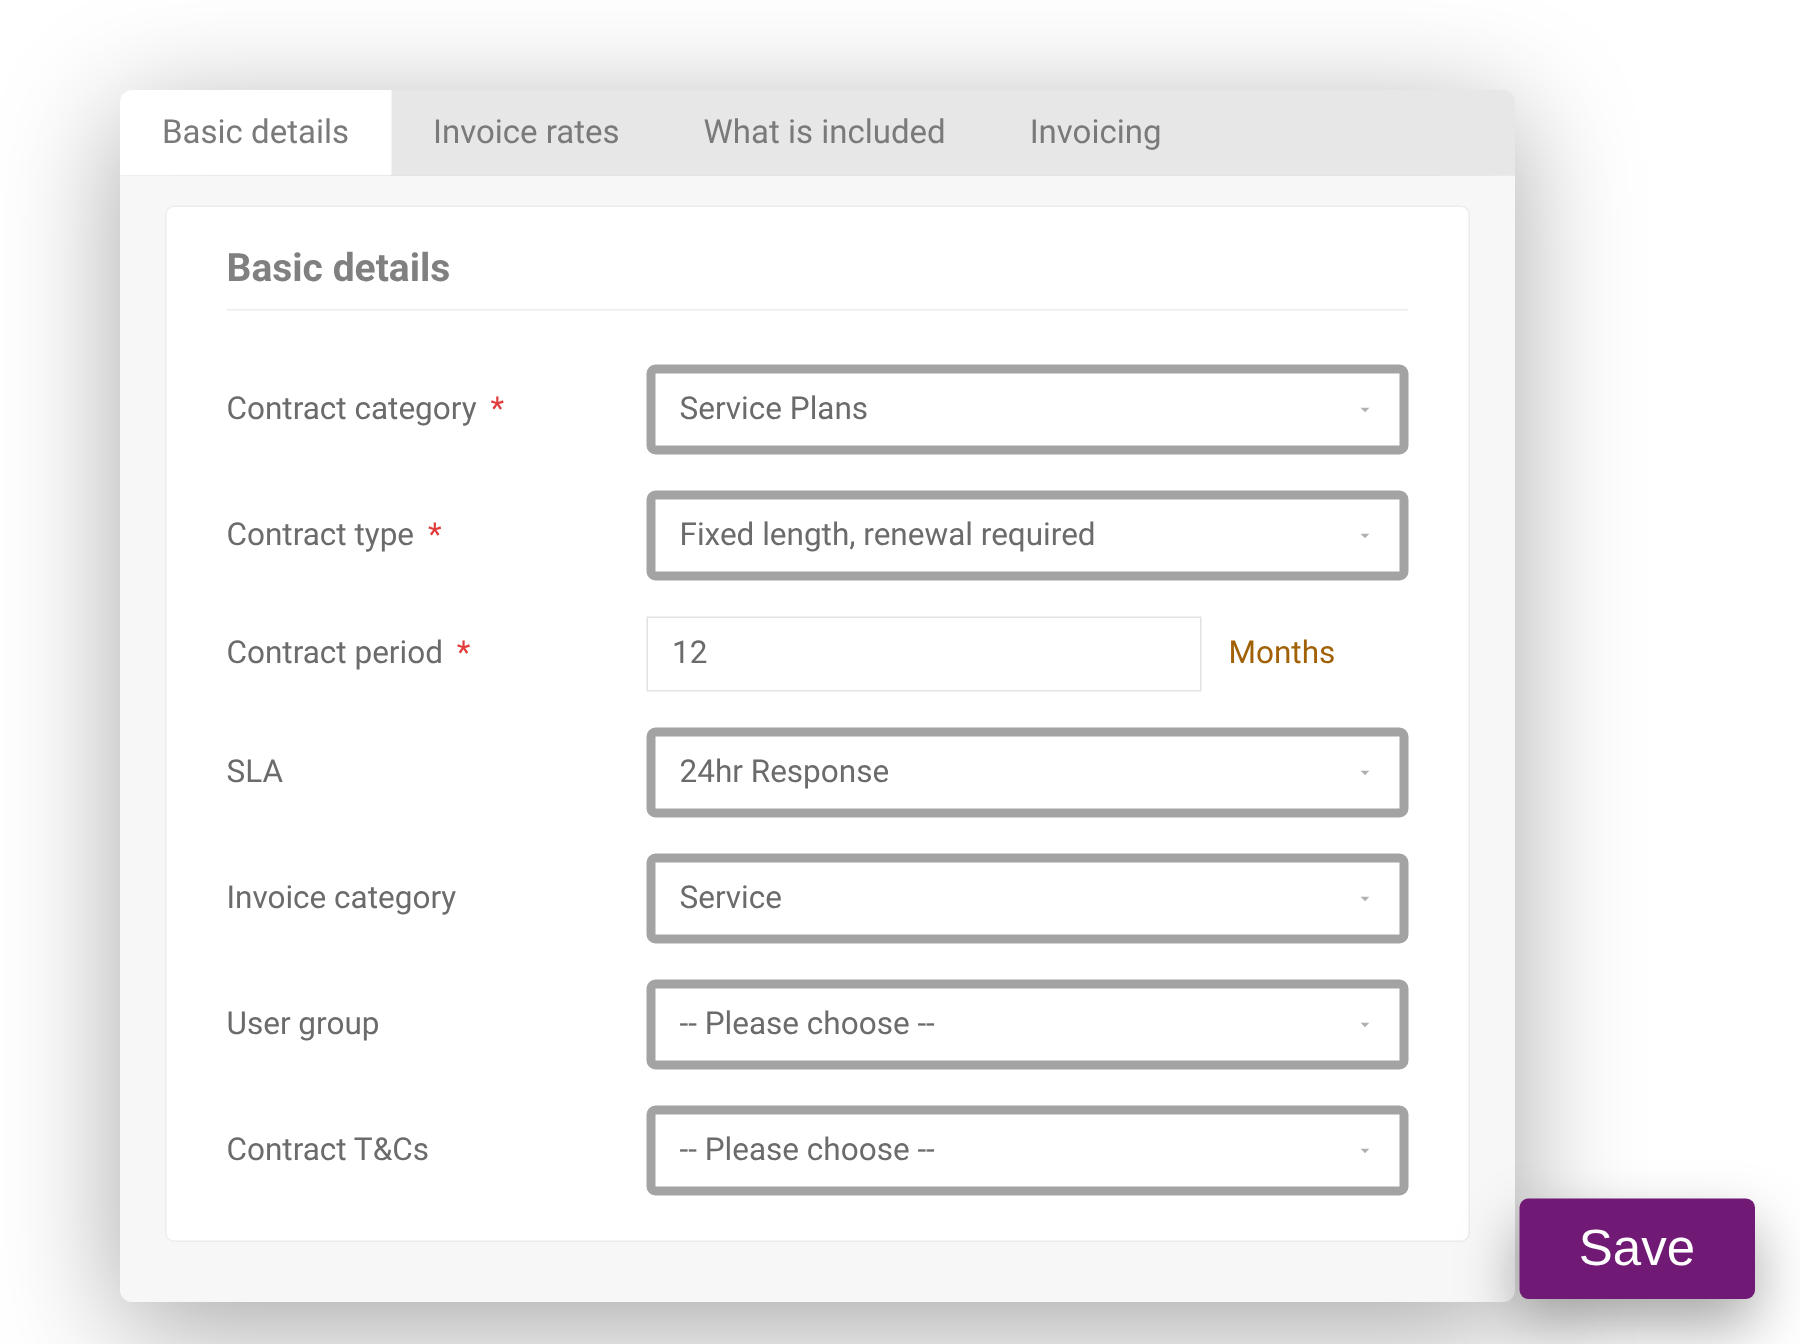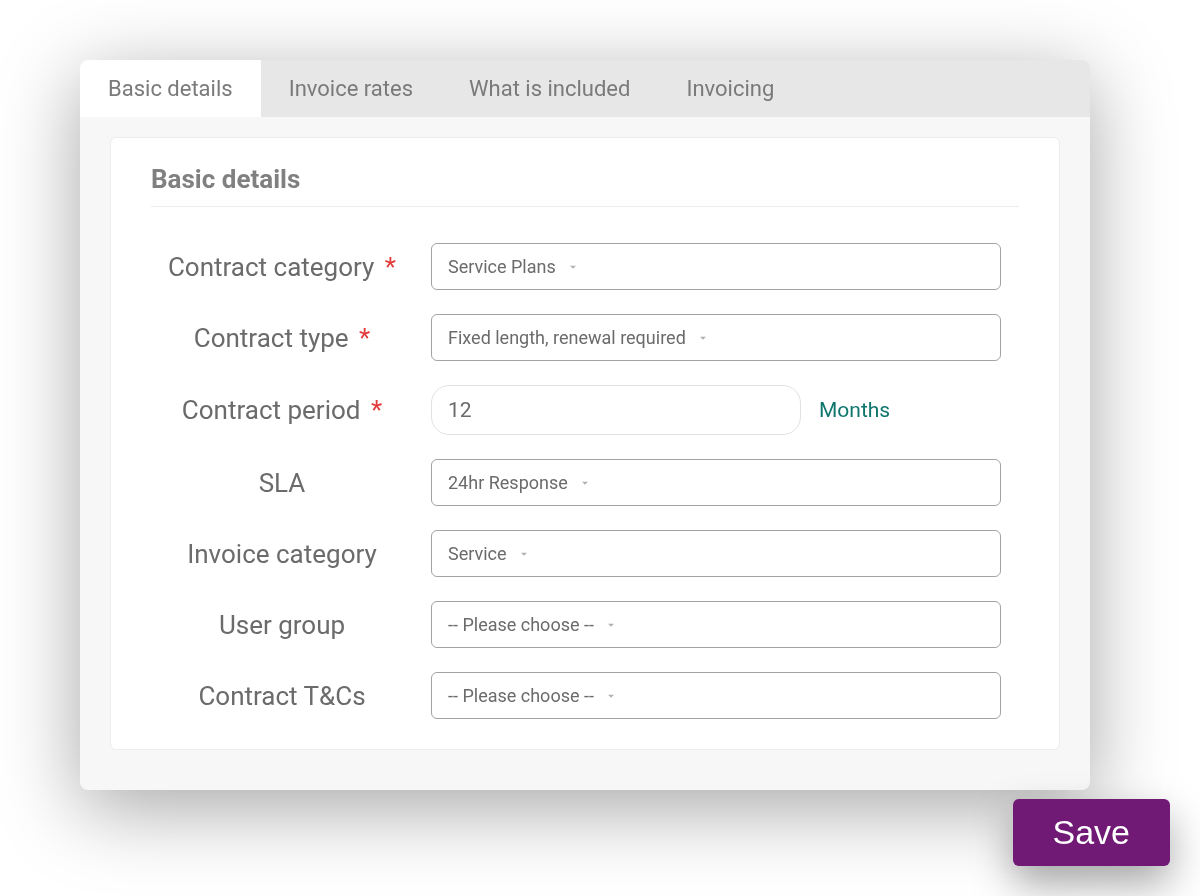--- a/index.html
+++ b/index.html
@@ -7,21 +7,21 @@
     font-family: -apple-system, BlinkMacSystemFont, "Segoe UI", Roboto, Helvetica, Arial, sans-serif;
     background: #ffffff;
     width: 1200px;
     height: 896px;
     position: relative;
   }
   .panel-wrapper {
     position: absolute;
     top: 60px;
     left: 80px;
-    width: 1010px;
+    width: 930px;
     filter: drop-shadow(0 18px 40px rgba(0,0,0,0.35));
   }
   .tabs {
     display: flex;
     background: #e7e7e7;
     border-radius: 8px 8px 0 0;
     overflow: hidden;
   }
   .tab {
     padding: 16px 28px;
@@ -57,67 +57,67 @@
     background: #ececec;
     margin-bottom: 36px;
   }
   .form-row {
     display: flex;
     align-items: center;
     margin-bottom: 24px;
   }
   .form-label {
     width: 280px;
-    text-align: center;
+    text-align: left;
     padding-right: 18px;
-    font-size: 26px;
+    font-size: 21px;
     color: #6b6b6b;
   }
   .required {
     color: #e23b3b;
     margin-left: 4px;
   }
   .form-control-wrap {
     flex: 1;
     display: flex;
     align-items: center;
   }
   .select {
     flex: 1;
     display: flex;
     align-items: center;
-    justify-content: flex-start;
-    border: 1px solid #a3a3a3;
+    justify-content: space-between;
+    border: 6px solid #a3a3a3;
     border-radius: 6px;
     padding: 12px 16px;
-    font-size: 18px;
+    font-size: 21px;
     color: #6b6b6b;
     background: #ffffff;
     cursor: pointer;
     max-width: 570px;
   }
   .select .chevron {
     margin-left: 10px;
     display: flex;
     align-items: center;
   }
   .text-input {
     width: 370px;
     border: 1px solid #e2e2e2;
-    border-radius: 18px;
+    border-radius: 0;
     padding: 12px 16px;
     font-size: 21px;
     color: #6b6b6b;
     background: #ffffff;
     font-family: inherit;
   }
   .suffix {
     margin-left: 18px;
     font-size: 21px;
-    color: #0f766e;
+    color: #a16207;
   }
   .save-btn {
     position: absolute;
     bottom: 30px;
     right: 30px;
     background: #701a75;
     color: #ffffff;
     font-size: 34px;
     font-weight: 400;
     border: none;

